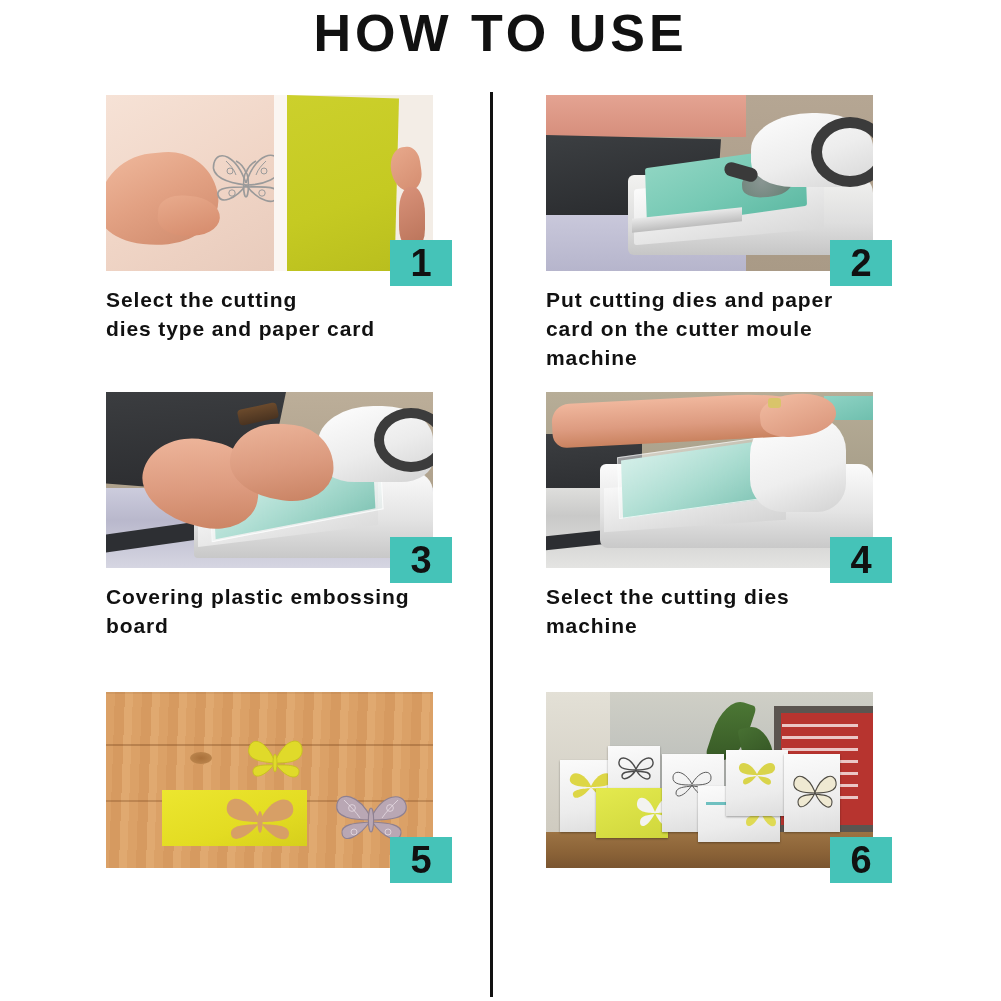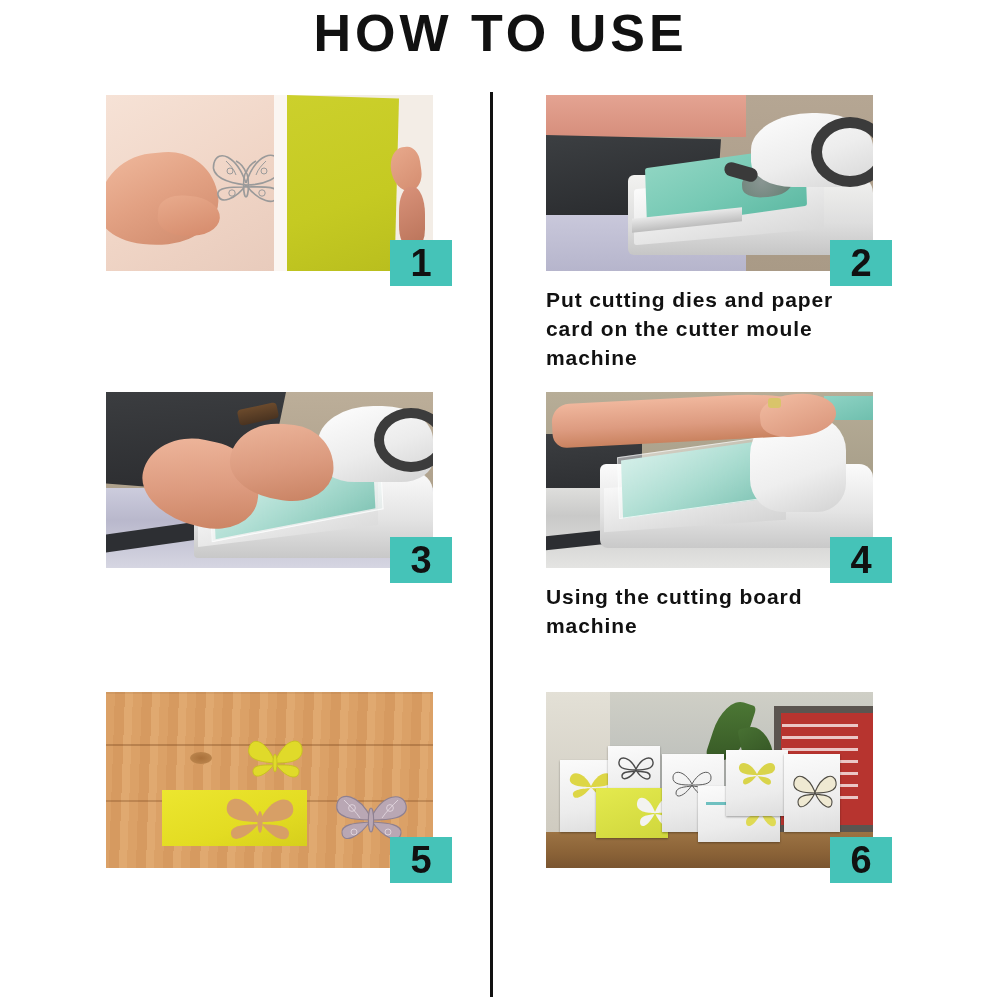--- a/index.html
+++ b/index.html
@@ -449,20 +449,22 @@
         </svg>
         <div class="p1-gap"></div>
         <div class="p1-right">
           <div class="p1-yellow"></div>
           <div class="p1-thumb"></div>
           <div class="p1-finger"></div>
         </div>
       </div>
       <div class="badge">1</div>
     </div>
+    <div class="caption">Select the cutting
+dies type and paper card</div>
   </div>
 
   <div class="step col-right row-1">
     <div class="photo-wrap">
       <div class="photo">
         <div class="p2-bg"></div>
         <div class="p2-skin"></div>
         <div class="p2-shirt"></div>
         <div class="p2-floor"></div>
         <div class="p2-machine-body"></div>
@@ -493,20 +495,22 @@
         <div class="p3-plate"></div>
         <div class="p3-plastic"></div>
         <div class="p3-head"></div>
         <div class="p3-wheel"></div>
         <div class="hand3a"></div>
         <div class="hand3b"></div>
         <div class="watch3"></div>
       </div>
       <div class="badge">3</div>
     </div>
+    <div class="caption">Covering plastic embossing
+board</div>
   </div>
 
   <div class="step col-right row-2">
     <div class="photo-wrap">
       <div class="photo">
         <div class="p4-bg"></div>
         <div class="p4-shirt"></div>
         <div class="p4-table"></div>
         <div class="p4-darkstrip"></div>
         <div class="p4-machine"></div>
@@ -514,21 +518,21 @@
         <div class="p4-plate"></div>
         <div class="p4-plastic"></div>
         <div class="p4-head"></div>
         <div class="p4-corner-plate"></div>
         <div class="p4-arm"></div>
         <div class="p4-hand"></div>
         <div class="p4-ring"></div>
       </div>
       <div class="badge">4</div>
     </div>
-    <div class="caption">Using the cutting board
+    <div class="caption">Select the cutting dies
 machine</div>
   </div>
 
   <div class="step col-left row-3">
     <div class="photo-wrap">
       <div class="photo">
         <div class="p5-wood"></div>
         <div class="p5-grain"></div>
         <div class="p5-grain2"></div>
         <div class="p5-knot"></div>

